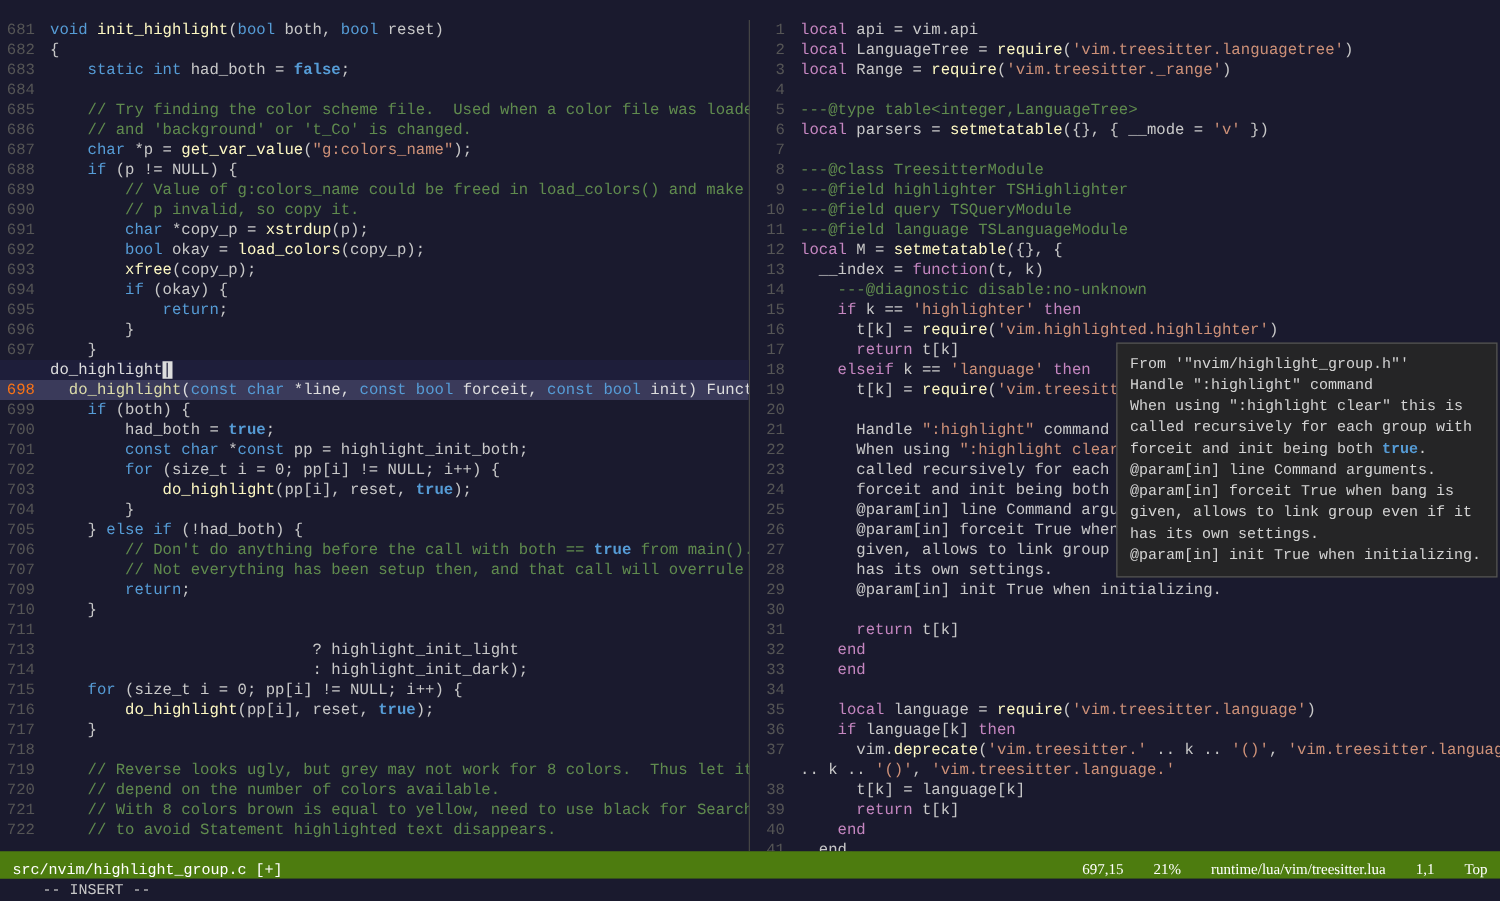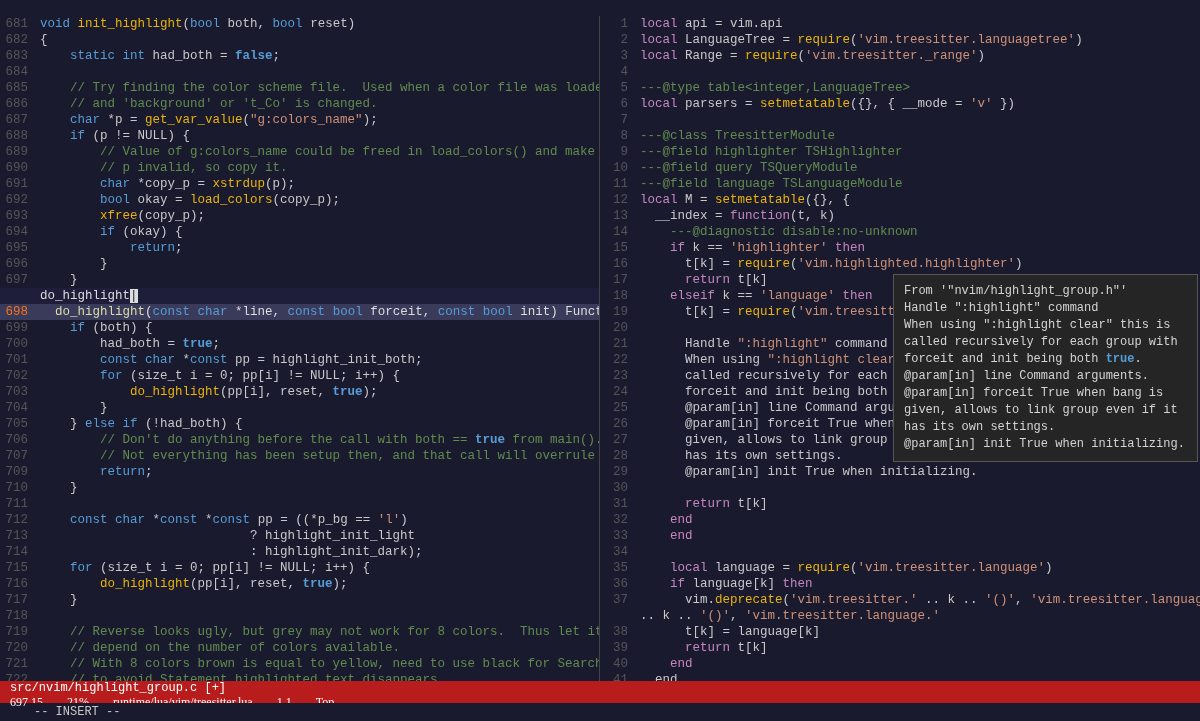--- a/index.html
+++ b/index.html
@@ -50,34 +50,33 @@
       user-select: none;
       flex-shrink: 0;
     }
     .line-content {
       flex: 1;
       padding-left: 4px;
     }
     
     .kw { color: #569cd6; } 
     .kw2 { color: #c586c0; } 
-    .fn { color: #eab308; } 
+    .fn { color: #fef9c3; } 
     .str { color: #ce9178; } 
     .comment { color: #608b4e; }
     .true-kw { color: #569cd6; font-weight: bold; }
     .status-bar {
-      background: #b91c1c;
+      background: #4d7c0f;
       color: #fff;
       height: 22px;
       display: flex;
-      align-items: flex-start;
+      align-items: flex-end;
       padding: 0 10px;
       font-size: 12px;
       justify-content: space-between;
-      flex-direction: column;
     }
     .status-left { display: flex; gap: 16px; }
     .status-right { display: flex; gap: 24px; font-family: Liberation Serif, serif; }
     .bottom-bar {
       background: #1a1a2e;
       color: #c8c8c8;
       height: 18px;
       display: flex;
       align-items: center;
       padding: 0 8px;
@@ -226,24 +225,20 @@
       </div>
       <div class="line">
         <span class="line-num">710</span>
         <span class="line-content">    }</span>
       </div>
       <div class="line">
         <span class="line-num">711</span>
         <span class="line-content"></span>
       </div>
       <div class="line">
-        <span class="line-num">712</span>
-        <span class="line-content">    <span class="kw">const</span> <span class="kw">char</span> *<span class="kw">const</span> *<span class="kw">const</span> pp = ((*p_bg == <span class="str">'l'</span>)</span>
-      </div>
-      <div class="line">
         <span class="line-num">713</span>
         <span class="line-content">                            ? highlight_init_light</span>
       </div>
       <div class="line">
         <span class="line-num">714</span>
         <span class="line-content">                            : highlight_init_dark);</span>
       </div>
       <div class="line">
         <span class="line-num">715</span>
         <span class="line-content">    <span class="kw">for</span> (size_t i = 0; pp[i] != NULL; i++) {</span>

